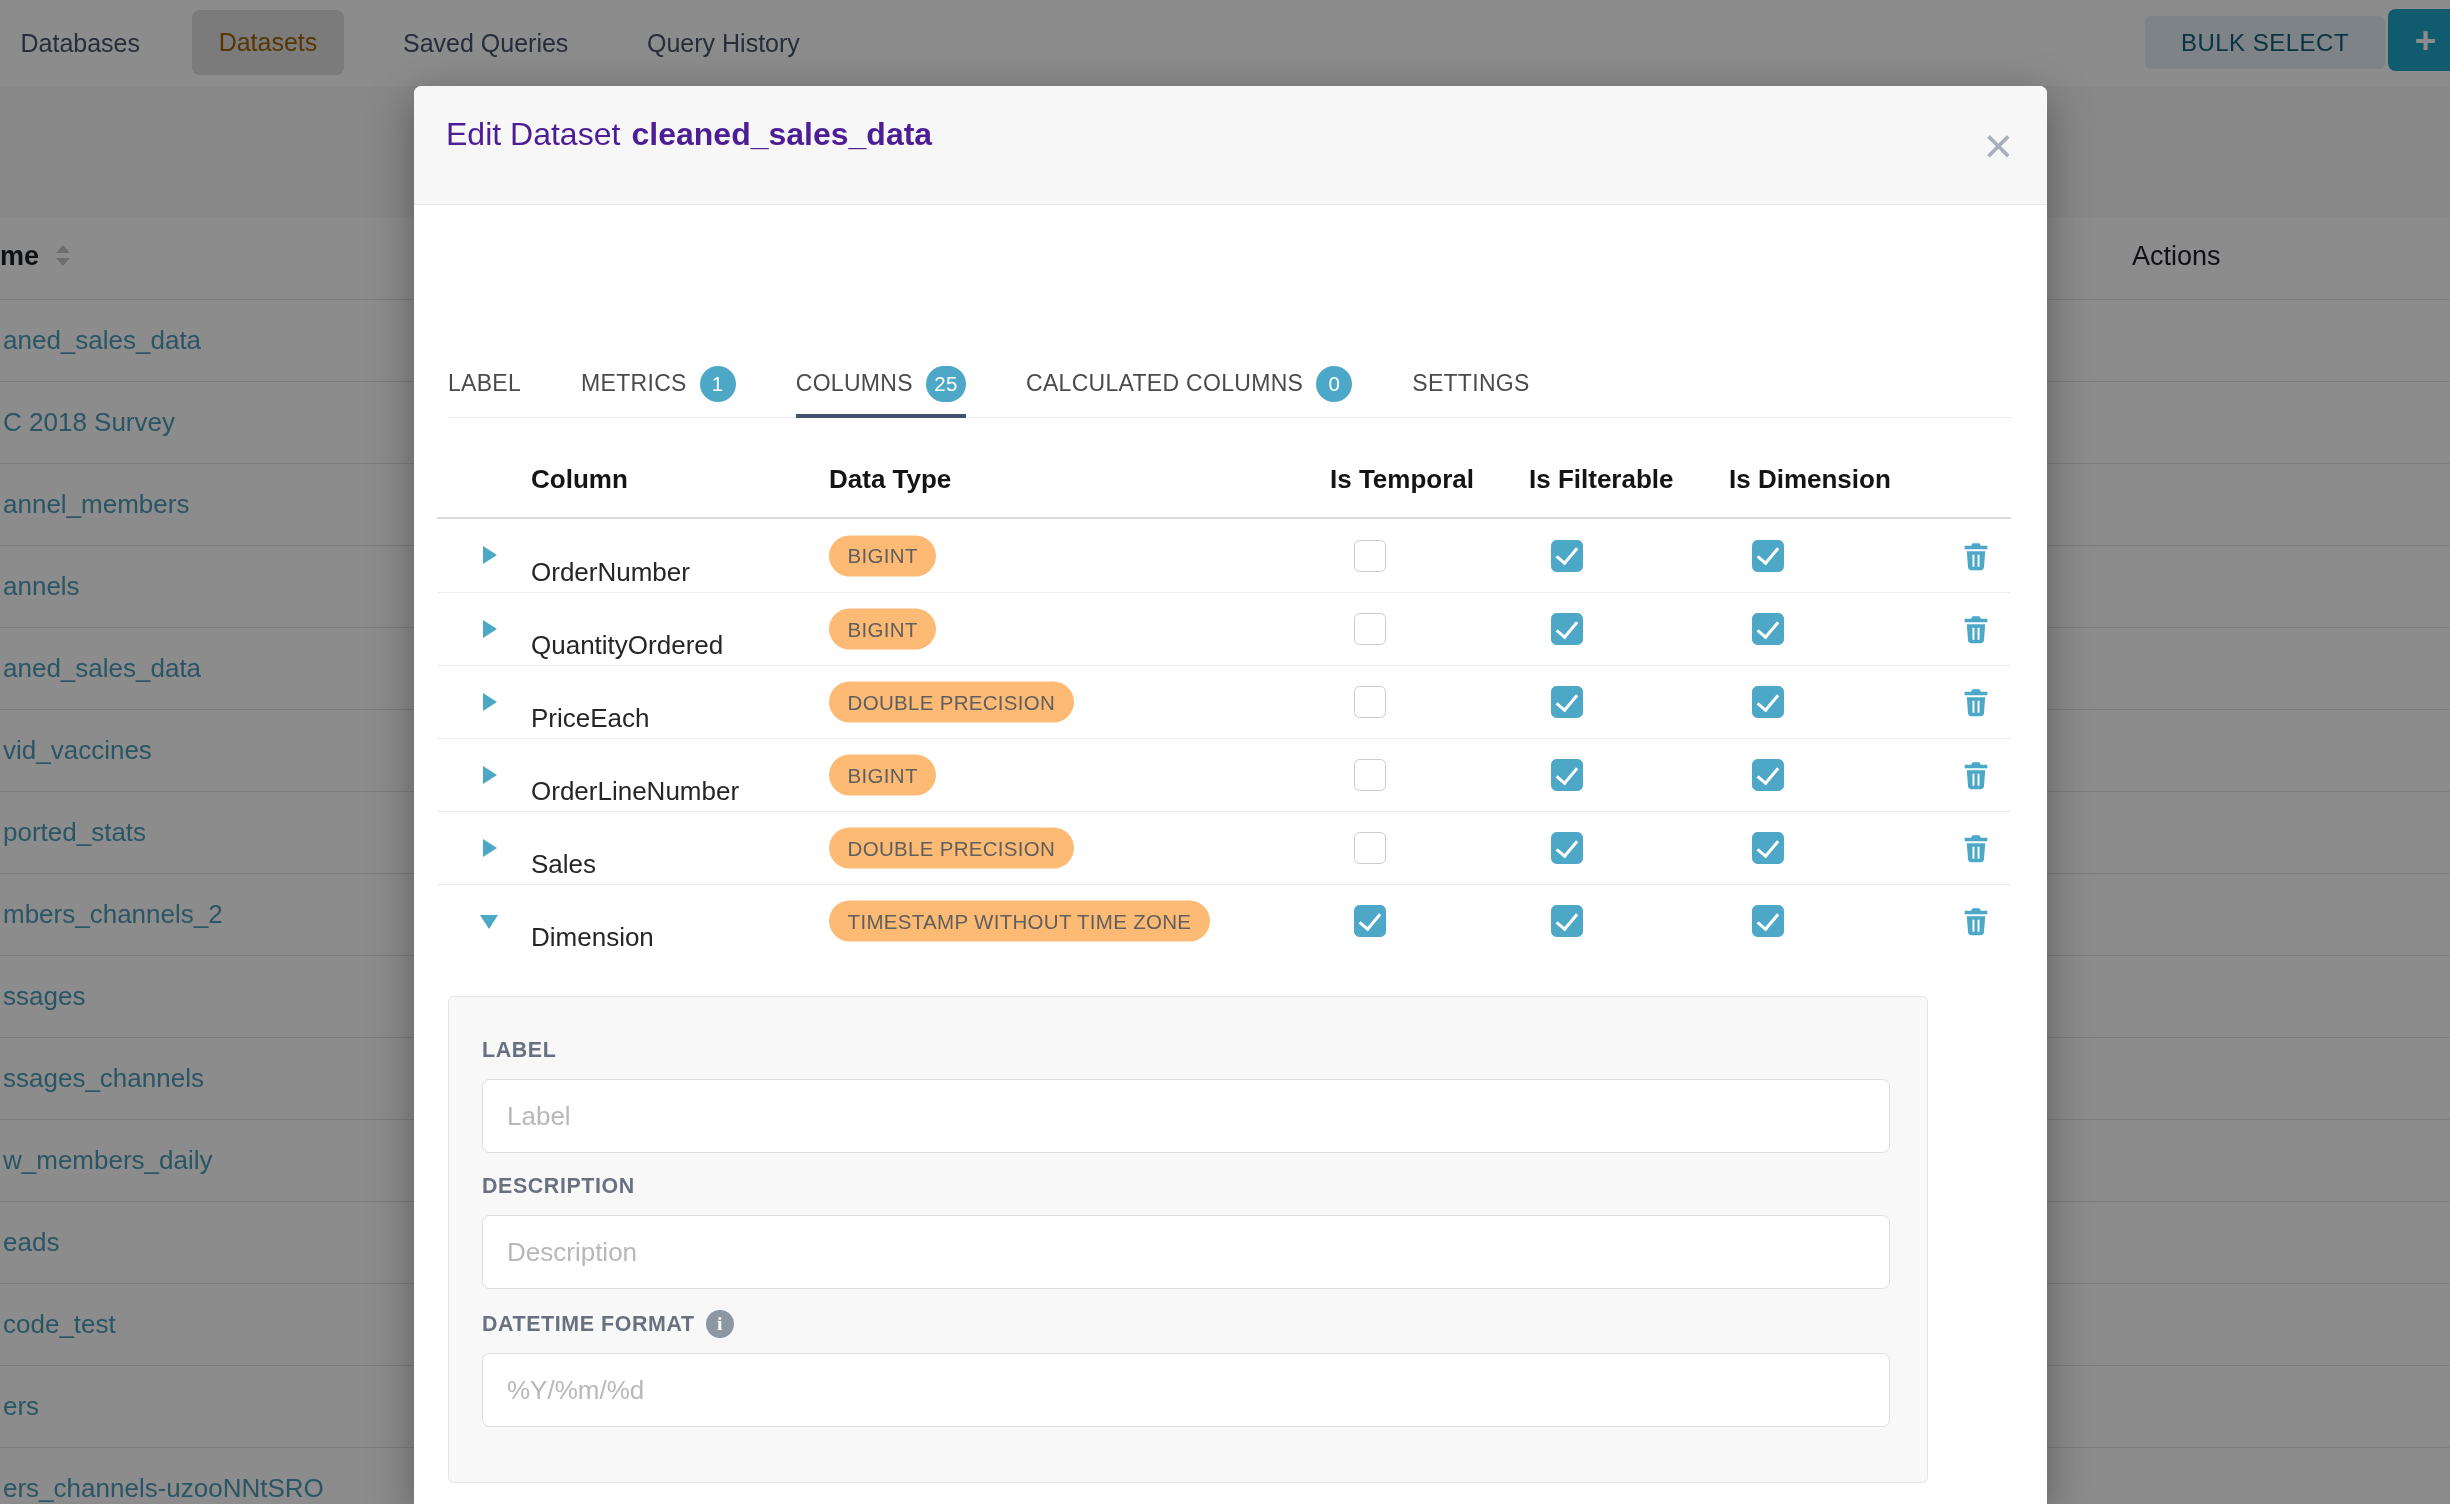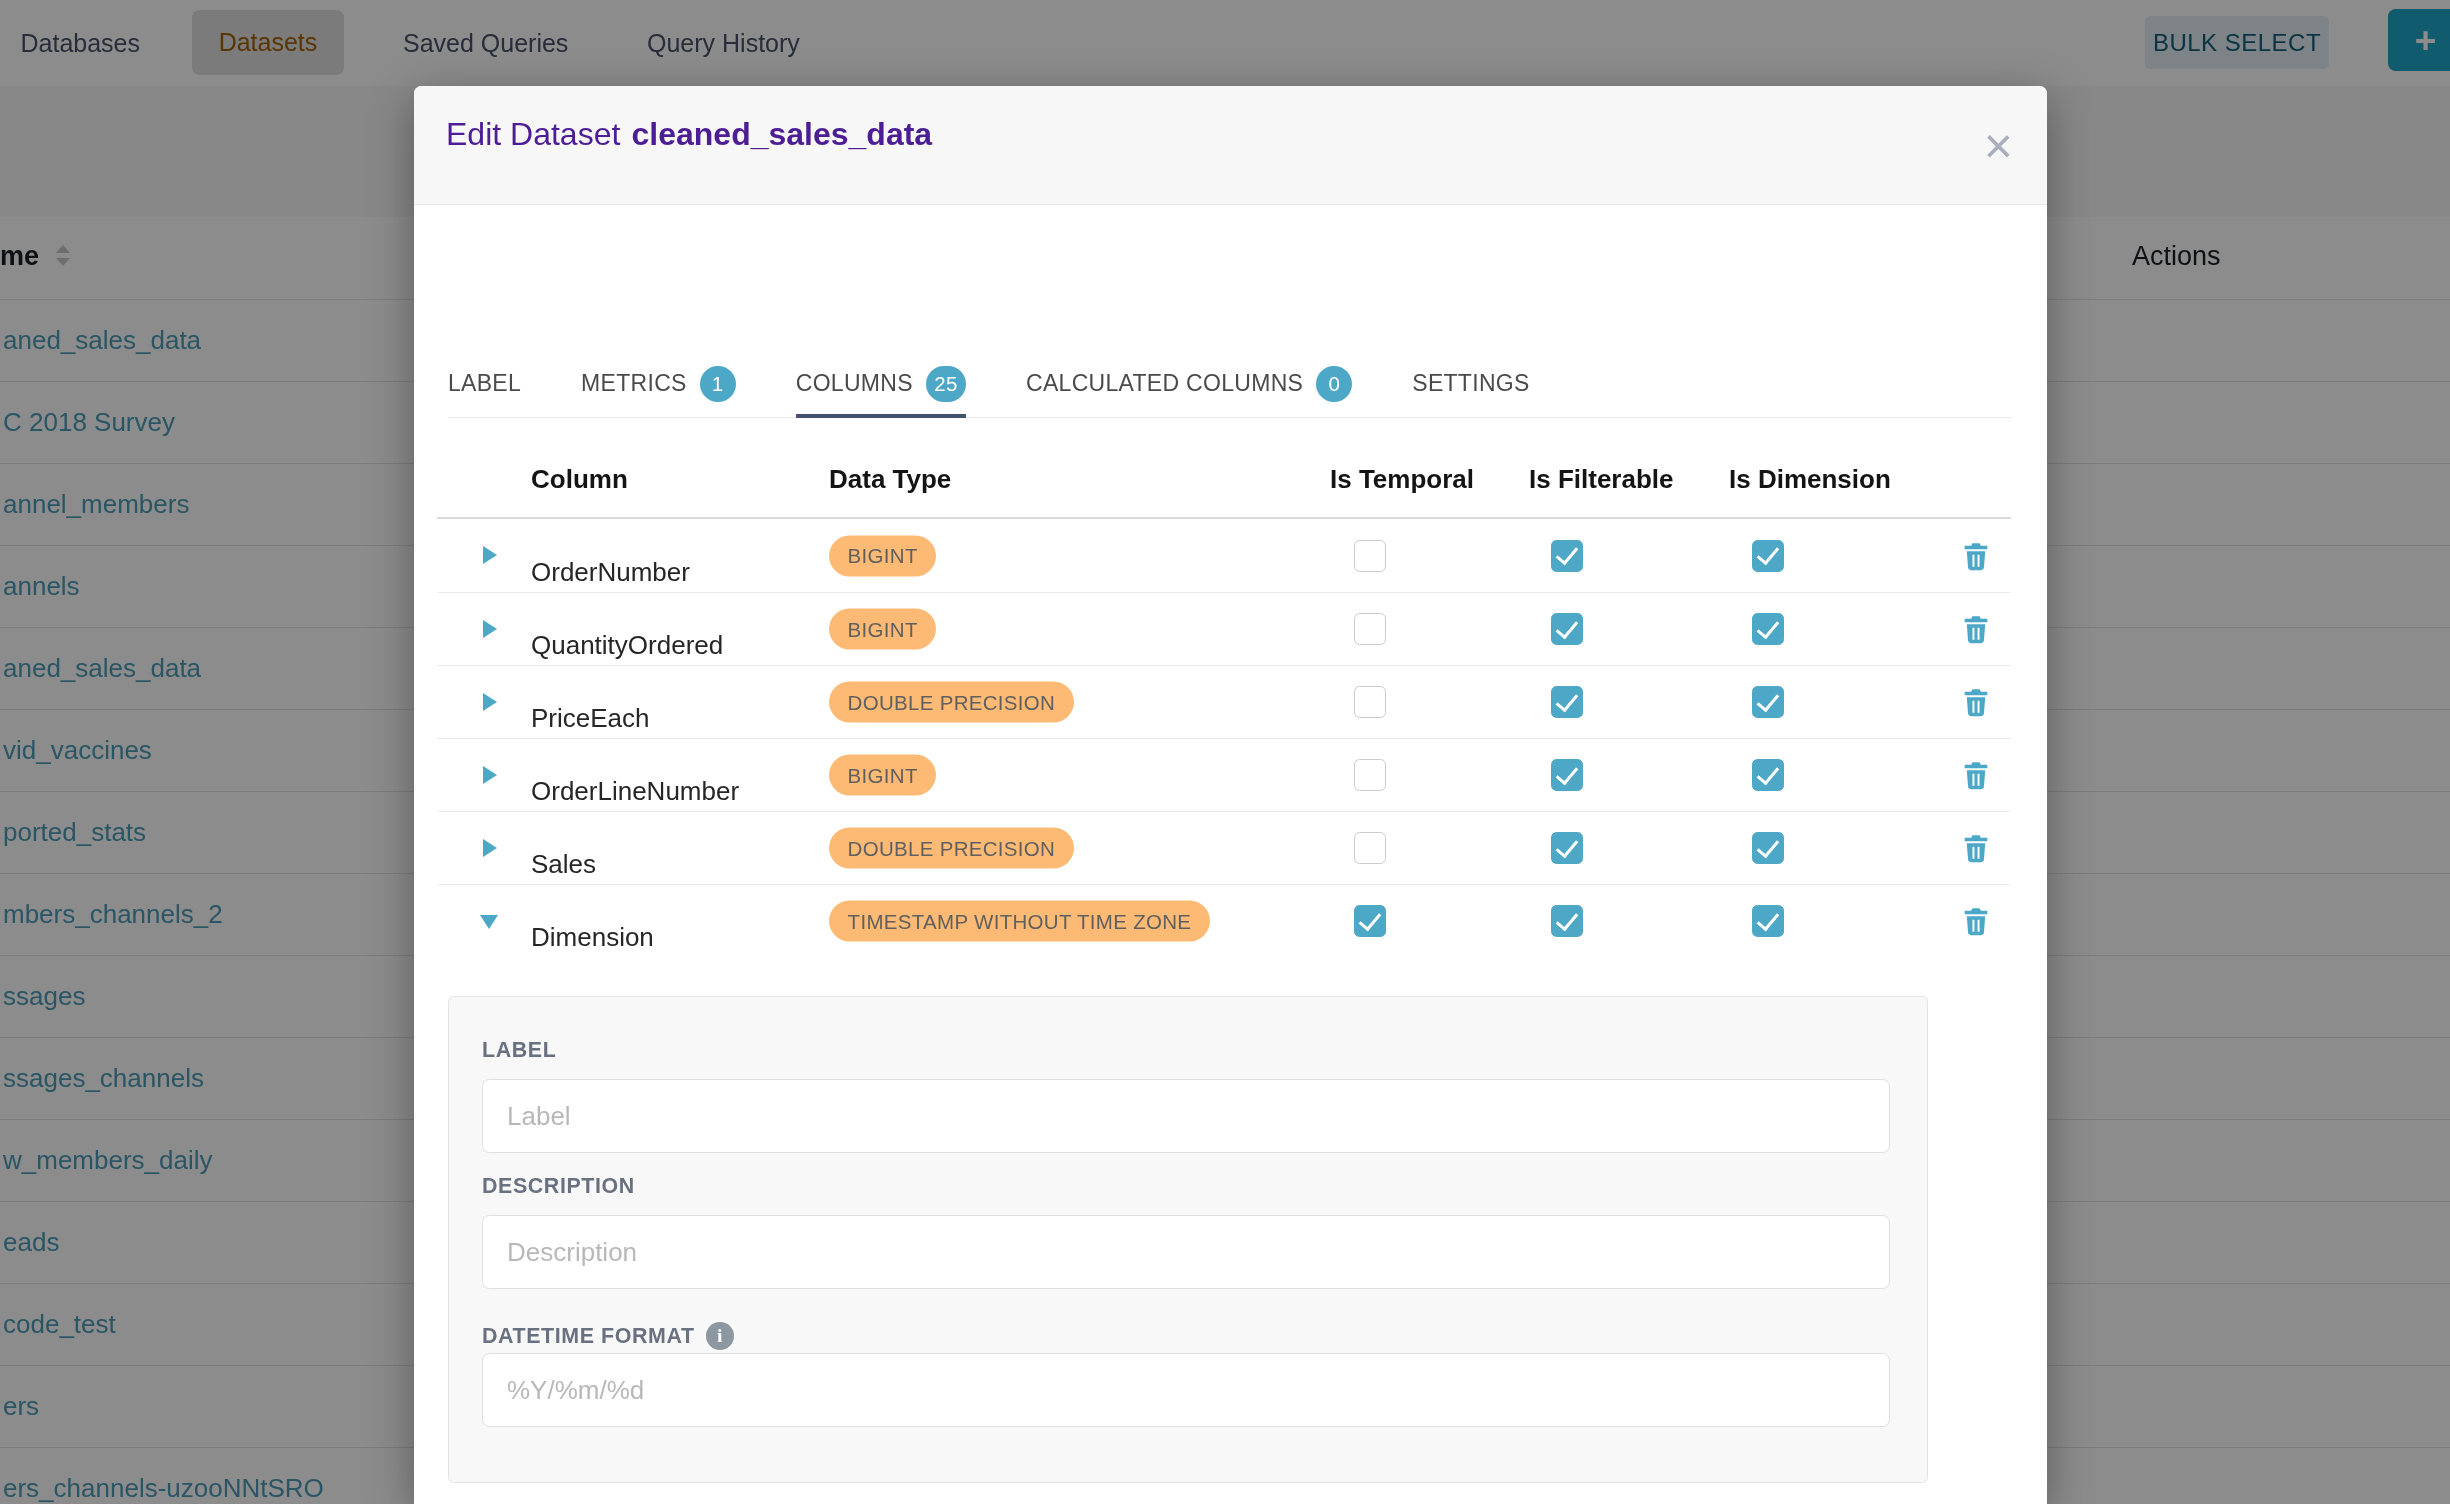--- a/index.html
+++ b/index.html
@@ -8,21 +8,21 @@
   #screen { position:relative; width:2450px; height:1505px; overflow:hidden; background:#F7F7F7; }
 
   
   .bgpage { position:absolute; inset:0; }
   .topnav { position:absolute; left:0; top:0; width:100%; height:86px; background:#FFFFFF; }
   .nav-item { position:absolute; top:0; height:86px; display:flex; align-items:center;
               font-size:25px; color:#49526A; }
   .nav-pill { position:absolute; left:192px; top:10.3px; width:152px; height:65px;
               background:#E0E0E0; border-radius:7.5px; display:flex; align-items:center; justify-content:center;
               font-size:25px; color:#a16207; }
-  .btn-bulk { position:absolute; left:2145px; top:16px; width:184px; height:53px; background:#E3EFF4;
+  .btn-bulk { position:absolute; left:2145px; top:16px; width:240px; height:53px; background:#E3EFF4;
               border-radius:5.6px; display:flex; align-items:center; justify-content:center;
               font-size:24px; letter-spacing:0.5px; color:#14607A; }
   .btn-add { position:absolute; left:2388px; top:9.3px; width:75px; height:62px; background:#20A7C9;
              border-radius:7.5px; display:flex; align-items:center; justify-content:center;
              color:#fff; font-size:37px; font-weight:bold; line-height:1; }
   .filter-row { position:absolute; left:0; top:86px; width:100%; height:131px; background:#F7F7F7; }
   .tri-down { width:0; height:0; border-left:10.3px solid transparent; border-right:10.3px solid transparent;
               border-top:12px solid #9AA0A6; display:inline-block; }
   .db-label { position:absolute; left:101px; top:142px; font-size:26px; font-weight:bold; color:#2E3440; }
   .db-value { position:absolute; left:230px; top:143px; font-size:26px; color:#5A5F6A; }
@@ -289,21 +289,21 @@
               <path fill="#4DA7C7" d="M9.5 3h5l.9 1.8H20v2.4H4V4.8h4.6L9.5 3zM5.5 8.6h13l-.9 11.6c-.1 1-.9 1.8-1.9 1.8H8.3c-1 0-1.8-.8-1.9-1.8L5.5 8.6zm4 2.6v8.4h1.4v-8.4H9.5zm3.6 0v8.4h1.4v-8.4h-1.4z"></path>
             </svg></span>
         </div>
       </div>
 
     <div class="panel">
       <span class="f-label" style="top:41px;">LABEL</span>
       <input class="f-input" style="top: 82px;" type="text" placeholder="Label">
       <span class="f-label" style="top:177px;">DESCRIPTION</span>
       <input class="f-input" style="top: 218px;" type="text" placeholder="Description">
-      <span class="dt-row" style="top:313px;margin-top:12px;">
+      <span class="dt-row" style="top:313px;">
         <span class="f-label">DATETIME FORMAT</span>
         <span class="info-icon">i</span>
       </span>
       <input class="f-input" style="top: 356px;" type="text" placeholder="%Y/%m/%d">
     </div>
   </div>
 </div>
 
 
 </body></html>

